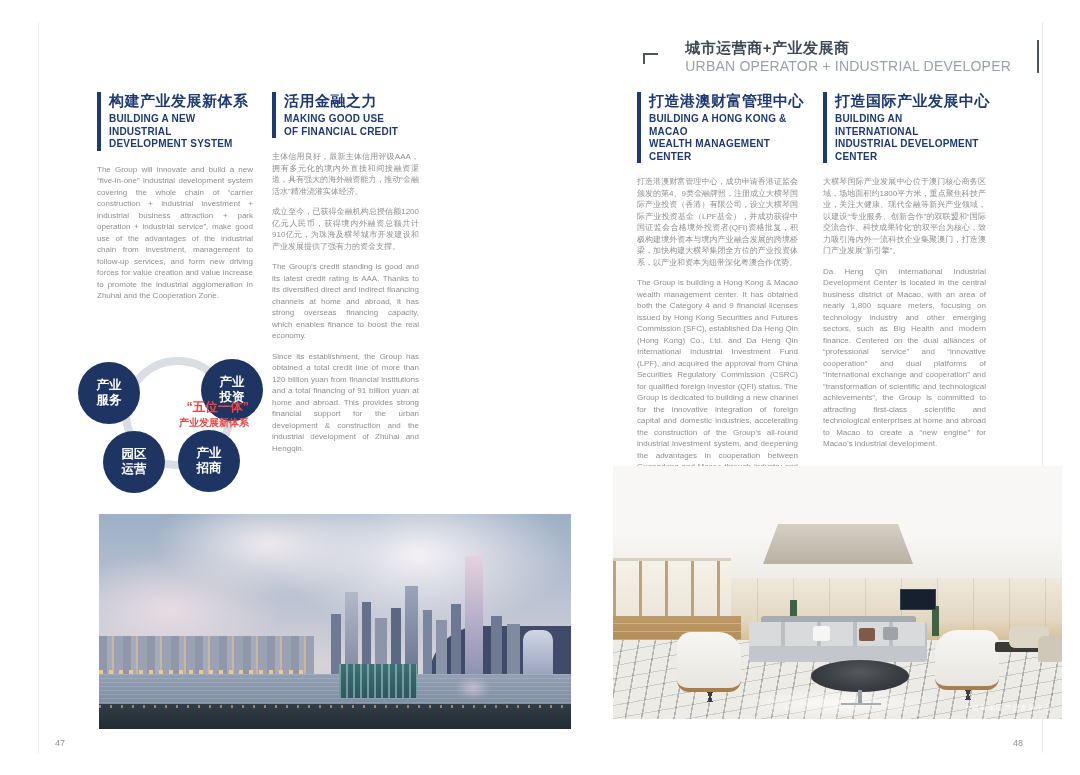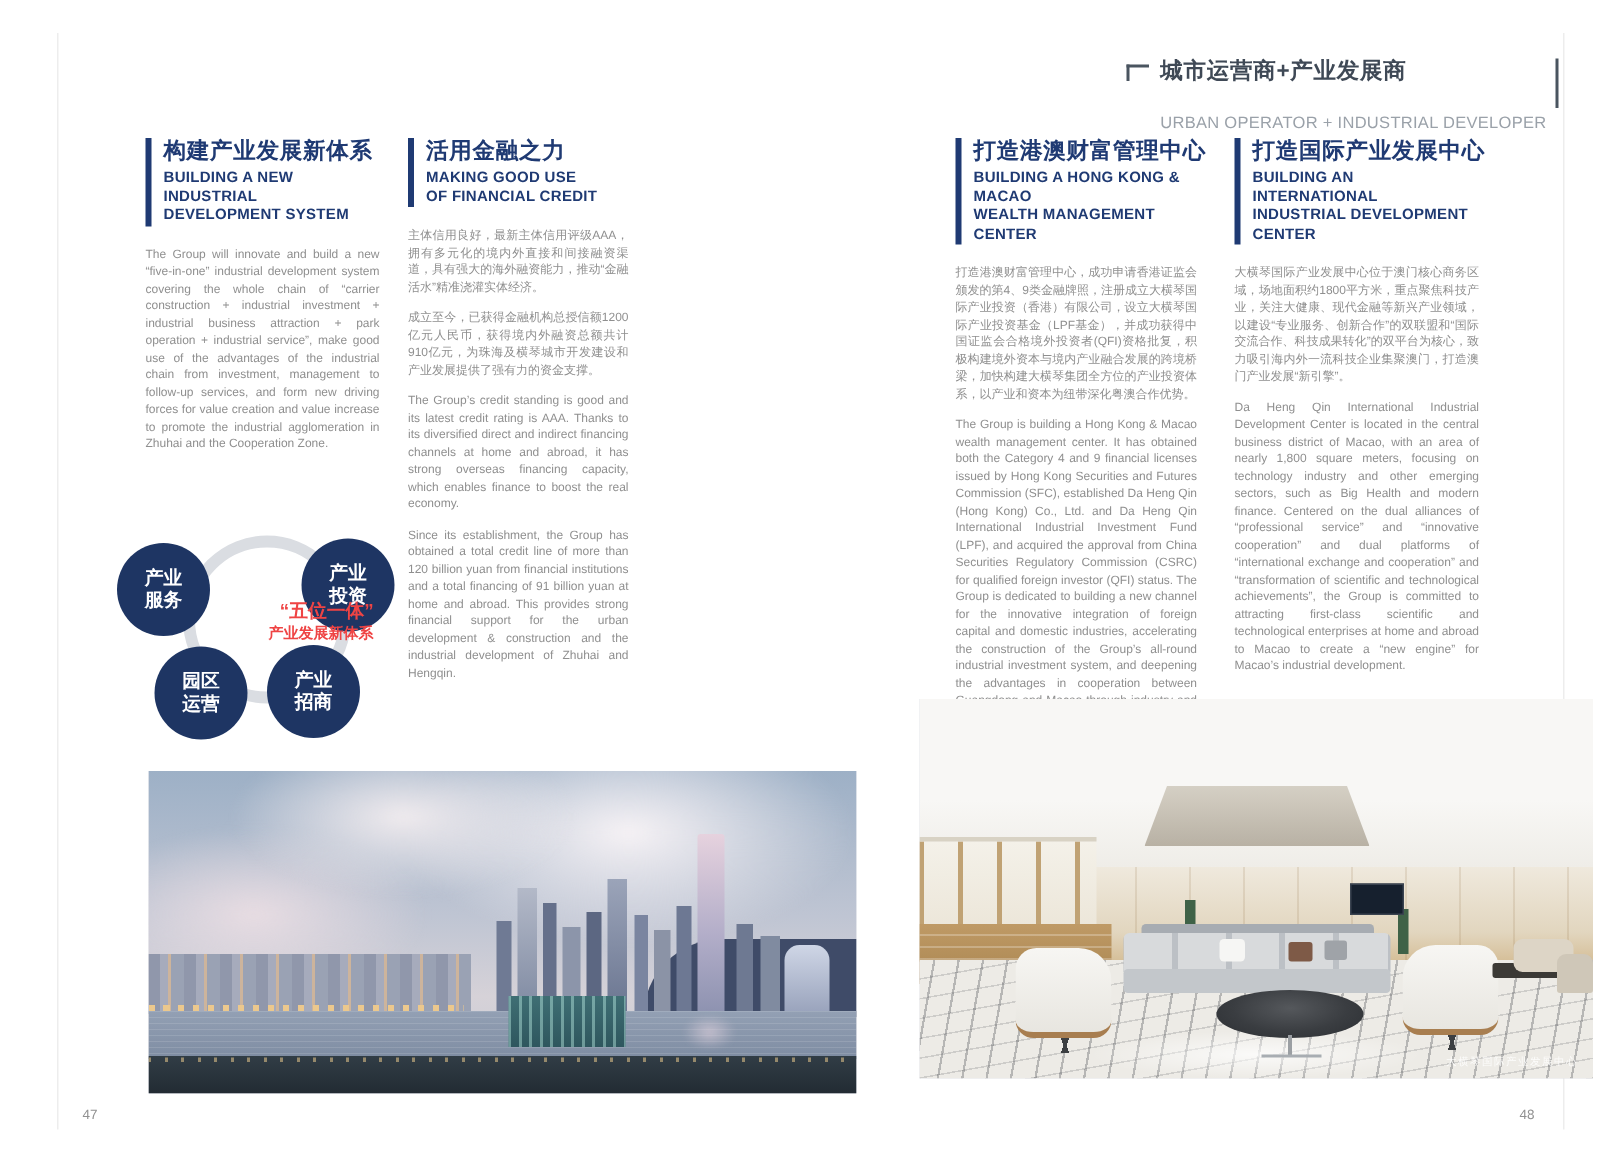--- a/index.html
+++ b/index.html
@@ -2,25 +2,25 @@
 <html><head>
 <meta charset="utf-8">
 <style>
   html,body{margin:0;padding:0;background:#ffffff;}
   .canvas{position:relative;width:1080px;height:775px;background:#ffffff;overflow:hidden;
           font-family:"Liberation Sans","DejaVu Sans",sans-serif;}
   .edge{position:absolute;top:22px;bottom:22px;width:1px;background:#ededed;}
   .edge-l{left:38px}.edge-r{left:1042px}
 
   
-  .hdr{position:absolute;top:39px;right:41px;display:flex;align-items:flex-start;}
+  .hdr{position:absolute;top:39px;right:41px;display:flex;align-items:center;gap:20px;}
   .hdr-bracket{width:13px;height:9px;border-top:2px solid #4a5560;border-left:2px solid #4a5560;margin:4px 7px 0 0;}
   .hdr-text{text-align:left;}
   .hdr-zh{font-size:15px;font-weight:bold;color:#3f4956;letter-spacing:0.5px;line-height:17px;}
-  .hdr-en{font-size:11px;color:#9aa1a9;letter-spacing:0.2px;margin-top:20px;}
+  .hdr-en{font-size:14px;color:#9aa1a9;letter-spacing:0.2px;margin-top:2px;}
   .hdr-bar{width:2px;height:33px;background:#4a5560;margin-left:6px;}
 
   
   .col{position:absolute;top:92px;}
   .sec-head{border-left:4px solid #1f3a73;padding-left:8px;}
   .sh-zh{font-size:15px;font-weight:bold;color:#1f3a73;letter-spacing:0.5px;white-space:nowrap;line-height:18px;}
   .sh-en{font-size:10px;font-weight:bold;color:#1f3a73;margin-top:3px;line-height:12.5px;letter-spacing:0.2px;}
   .prewrap{white-space:pre-line;}
   .body{margin-top:13px;}
   .body p{margin:0 0 9px 0;font-size:8px;line-height:11.5px;color:#8f8f8f;text-align:justify;}

